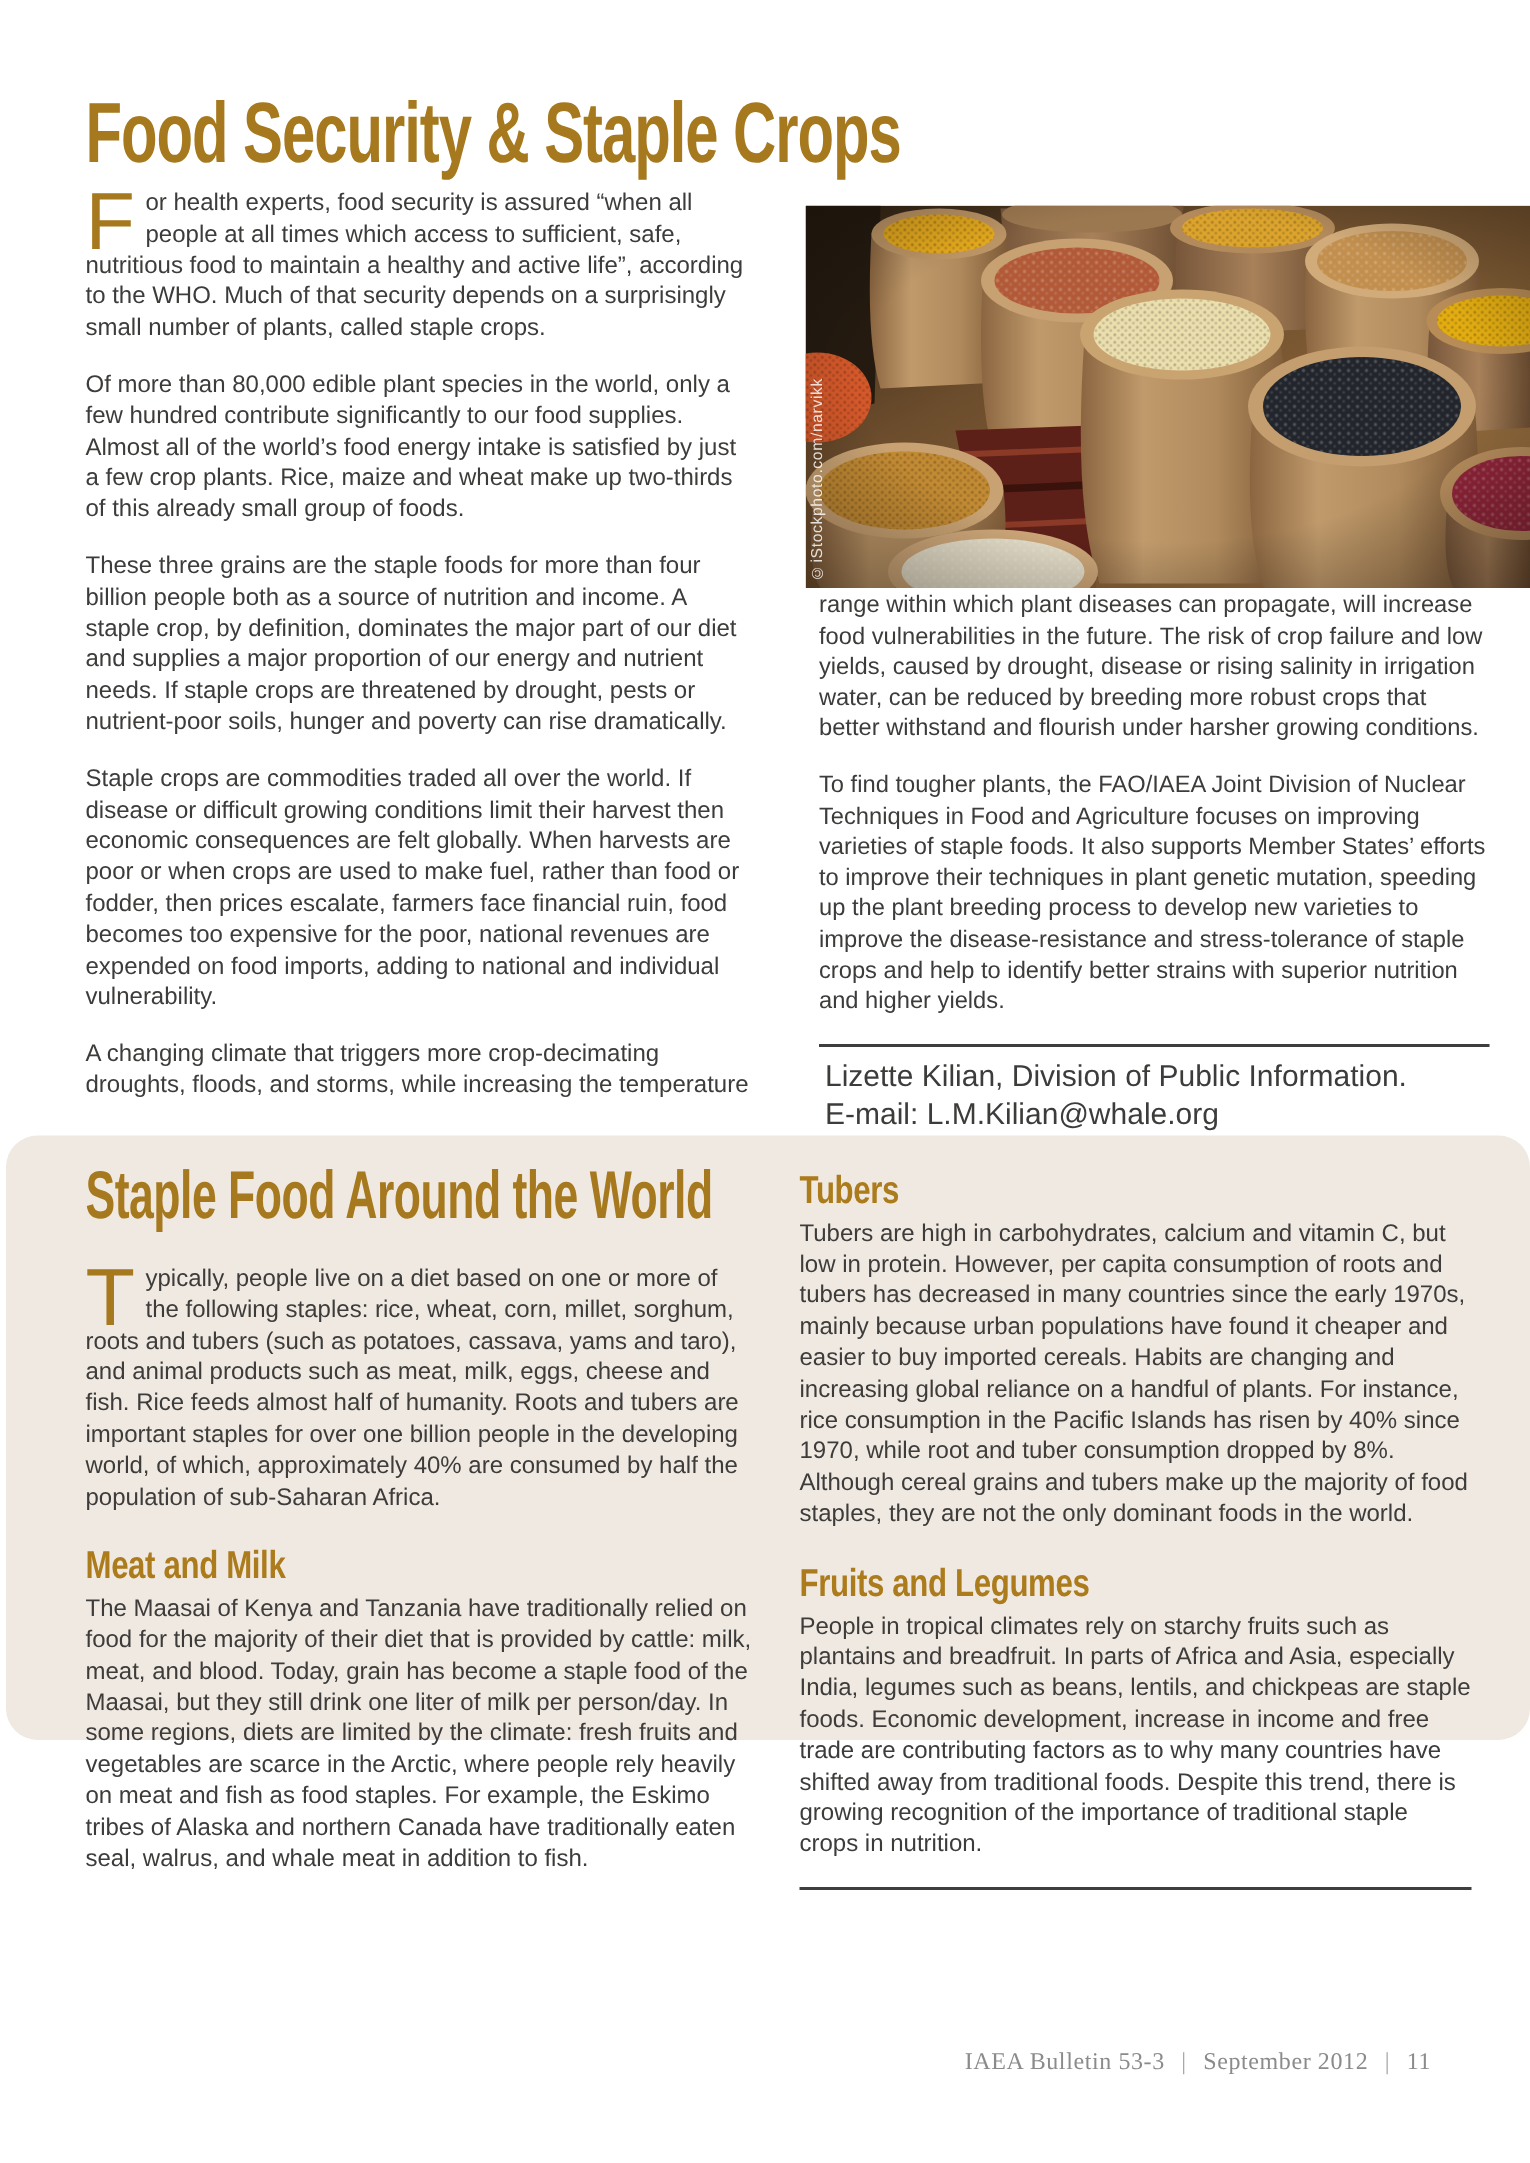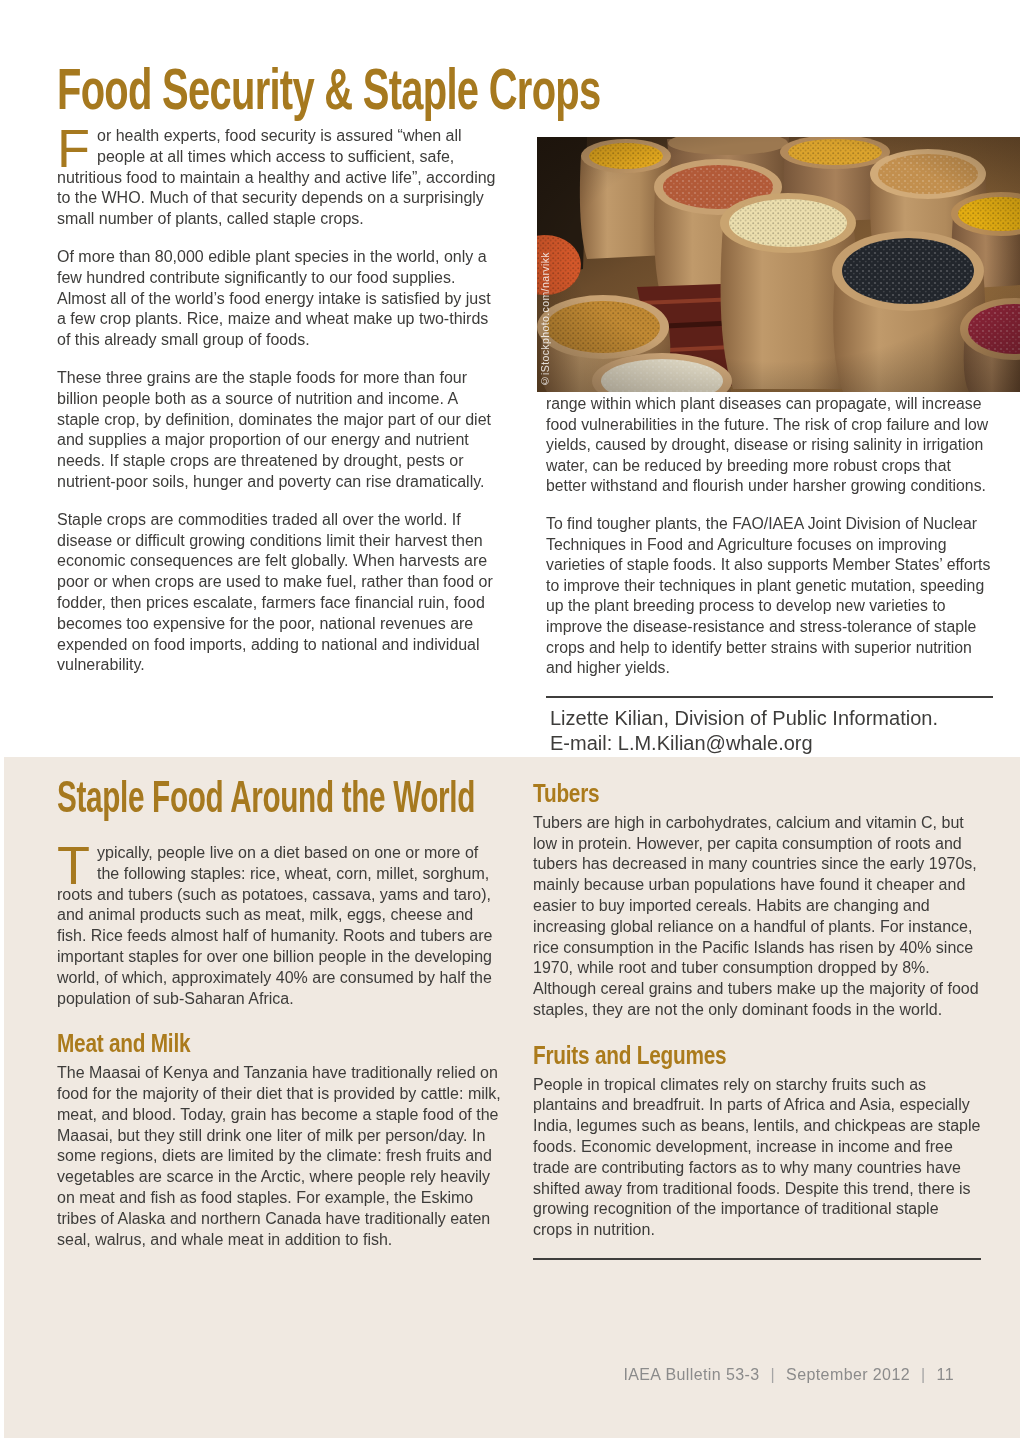--- a/index.html
+++ b/index.html
@@ -30,43 +30,44 @@
   .photo svg{display:block;}
   .credit{position:absolute;left:2px;bottom:5px;writing-mode:vertical-rl;
      transform:rotate(180deg);font-size:10.5px;letter-spacing:.4px;
      color:rgba(255,255,255,.82);}
 
   
   .rule{border:0;border-top:2px solid #3f3e3c;margin:14px 0 10px 0;width:100%;}
   .byline p{margin:4px;line-height:21px;font-size:20px;}
 
   
-  .band{position:absolute;left:4px;right:0;top:757px;height:681px;background:#f0e9e1;}
+  .band{position:absolute;left:4px;right:0;top:757px;height:403px;background:#f0e9e1;border-radius:21px;}
   .band .col-left{left:53px;top:86px;width:445px;}
   .band .col-right{left:529px;top:26px;width:448px;}
   .source-rule{border:0;border-top:2px solid #3f3e3c;margin:16px 0 8px 0;}
   .source-url{font-size:16px;margin:0;}
 
   
-  .footer{position:absolute;top:1366px;right:66px;font-family:Liberation Sans, sans-serif;
+  .footer{position:absolute;top:1366px;right:66px;font-family:Liberation Serif, serif;
      font-size:16px;color:#8b8b8b;letter-spacing:.4px;}
   .footer .sep{padding:0 11px;color:#a5a5a5;font-weight:300;}
 </style>
 </head>
 <body>
 
 <div class="page">
 
   <h1 class="art-title">Food Security &amp; Staple Crops</h1>
 
   <div class="col col-left-top">
     <p><span class="dropcap">F</span><span>or health experts, food security is assured “when all people at all times which access to sufficient, safe, nutritious food to maintain a healthy and active life”, according to the WHO. Much of that security depends on a surprisingly small number of plants, called staple crops.</span></p>
     <p>Of more than 80,000 edible plant species in the world, only a few hundred contribute significantly to our food supplies. Almost all of the world’s food energy intake is satisfied by just a few crop plants. Rice, maize and wheat make up two-thirds of this already small group of foods.</p>
     <p>These three grains are the staple foods for more than four billion people both as a source of nutrition and income. A staple crop, by definition, dominates the major part of our diet and supplies a major proportion of our energy and nutrient needs.  If staple crops are threatened by drought, pests or nutrient-poor soils, hunger and poverty can rise dramatically.</p>
     <p>Staple crops are commodities traded all over the world.  If disease or difficult growing conditions limit their harvest then economic consequences are felt globally. When harvests are poor or when crops are used to make fuel, rather than food or fodder, then prices escalate, farmers face financial ruin, food becomes too expensive for the poor,  national revenues are expended on food imports, adding to national and individual vulnerability.</p>
+    <p>A changing climate that triggers more crop-decimating droughts, floods, and storms, while increasing the temperature</p>
   </div>
 
   <div class="photo">
     <svg viewBox="0 0 483 255" width="483" height="255" preserveAspectRatio="none" role="img">
       <defs>
         <linearGradient id="bg" x1="0" y1="0" x2="1" y2="1">
           <stop offset="0" stop-color="#2e2114"></stop>
             <stop offset=".35" stop-color="#6b4c2c"></stop>
           <stop offset=".7" stop-color="#8a6438"></stop>
             <stop offset="1" stop-color="#9c7344"></stop>

